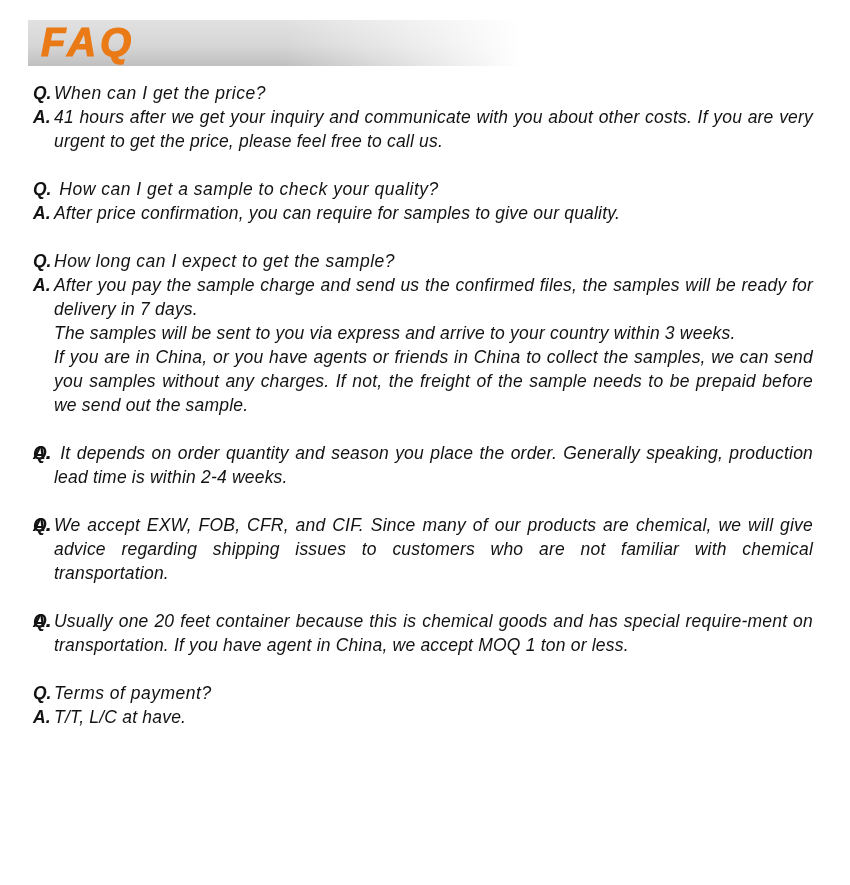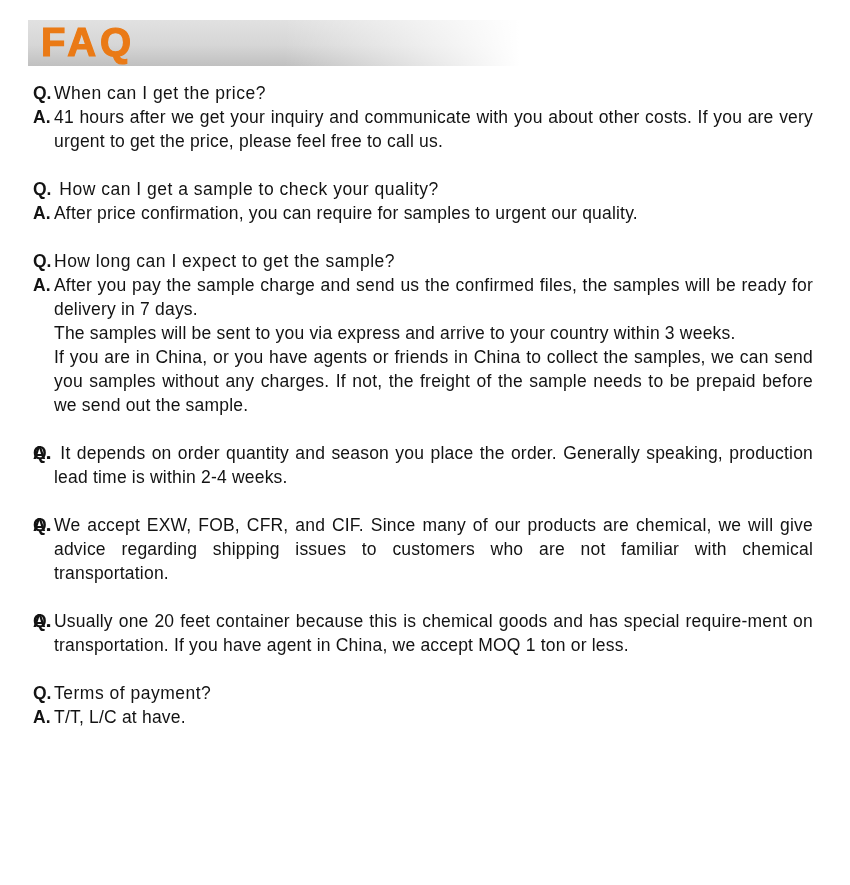--- a/index.html
+++ b/index.html
@@ -1,20 +1,20 @@
 <!DOCTYPE html>
 <html style="--accent: #ea7a16; --text: #131313; --bar-gray: #d6d6d6;"><head>
 <meta charset="utf-8">
 <style>
   :root {
     --accent: #ea7a16;
     --text: #131313;
     --bar-gray: #d6d6d6;
   }
-  * { box-sizing: border-box; }
+  * { box-sizing: border-box; font-style: italic; }
   html, body {
     margin: 0;
     padding: 0;
     background: #ffffff;
   }
   body {
     width: 850px;
     height: 885px;
     overflow: hidden;
     font-family: "Liberation Sans", sans-serif;
@@ -82,21 +82,21 @@
     </div>
   </div>
 
   <div class="qa">
     <div class="line q-line">
       <span class="prefix">Q.</span>
       <span>&nbsp;How can I get a sample to check your quality?</span>
     </div>
     <div class="line a-line">
       <span class="prefix">A.</span>
-      <span>After price confirmation, you can require for samples to urgent our quality.</span>
+      <span>After price confirmation, you can require for samples to give our quality.</span>
     </div>
   </div>
 
   <div class="qa">
     <div class="line q-line">
       <span class="prefix">Q.</span>
       <span>How long can I expect to get the sample?</span>
     </div>
     <div class="line a-line">
       <span class="prefix">A.</span>

